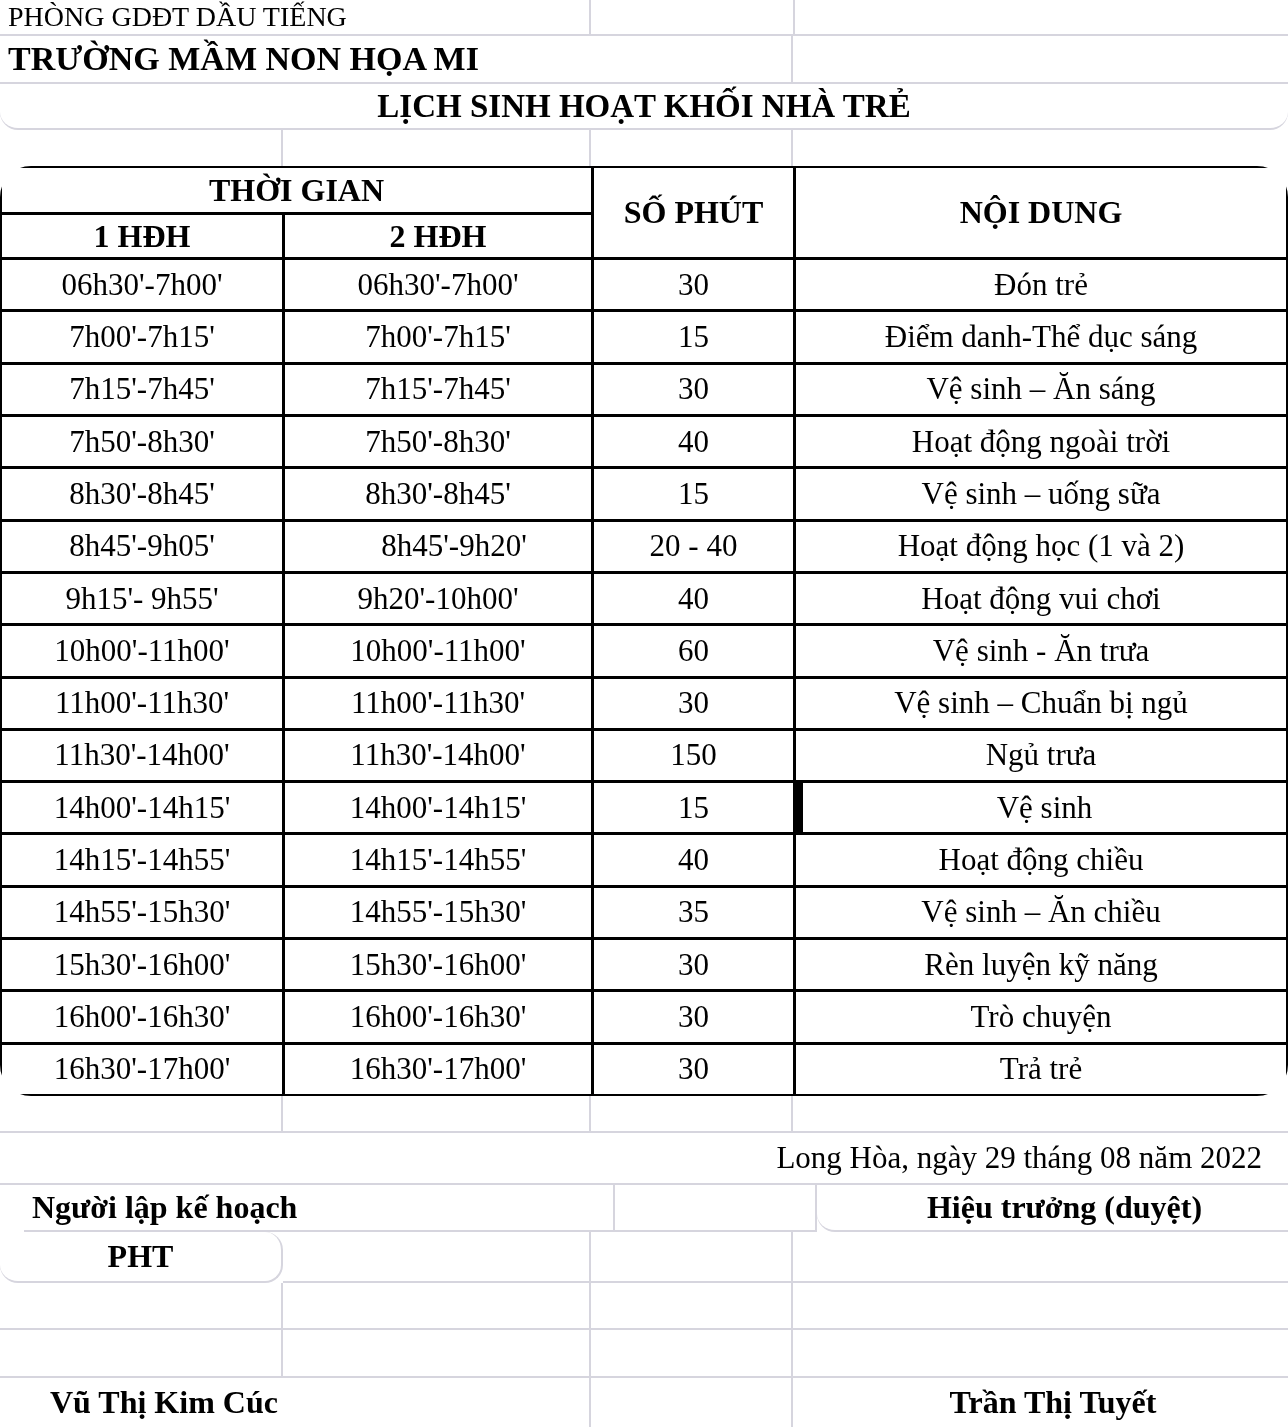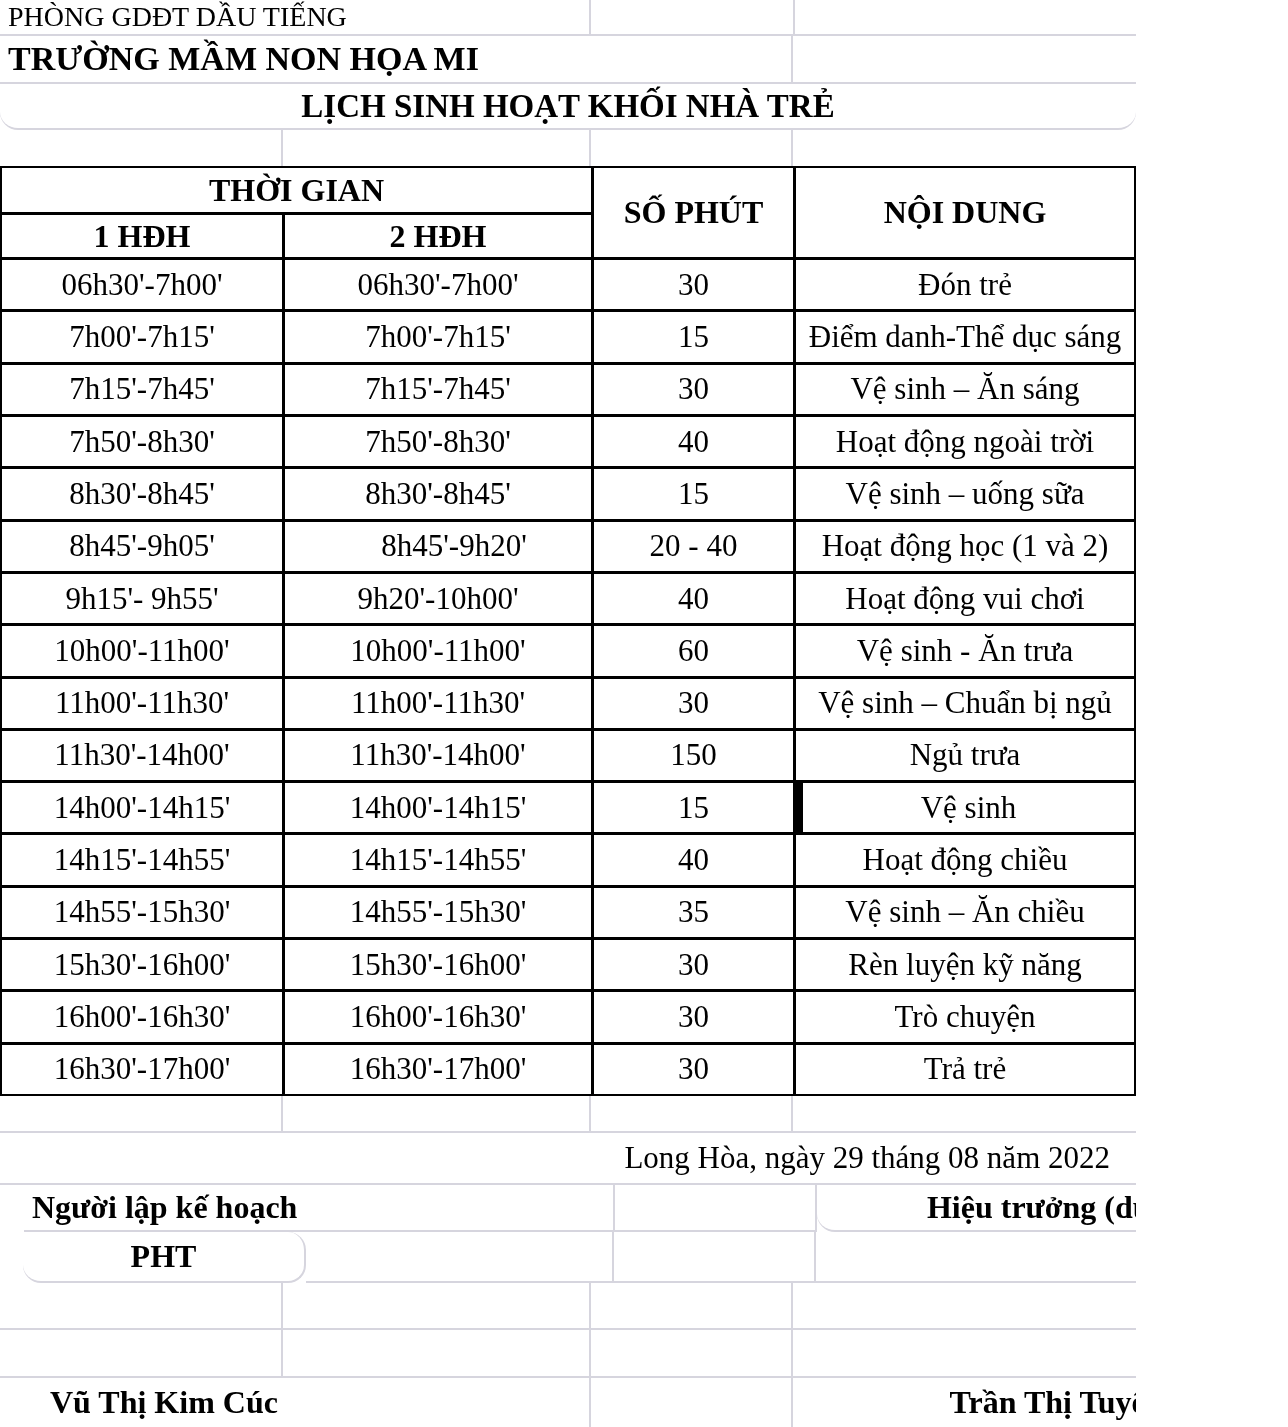--- a/index.html
+++ b/index.html
@@ -3,21 +3,21 @@
 <meta charset="utf-8">
 <style>
   :root{
     --gl:#d6d5de;        
     --tb:#000000;        
     --txt:#000000;
     --bg:#ffffff;
   }
   html,body{margin:0;padding:0;background:#fff;}
   .sheet{
-    width:1136px;height:1427px;background:var(--bg);color:var(--txt);
+    width:1288px;height:1427px;background:var(--bg);color:var(--txt);
     font-family:"Liberation Serif","DejaVu Serif",serif;
     position:relative;overflow:hidden;
   }
   .grow{display:grid;}
   .gcell{box-sizing:border-box;display:flex;align-items:center;overflow:hidden;white-space:nowrap;}
   .br{border-right:2px solid var(--gl);}
   .bb{border-bottom:2px solid var(--gl);}
   .center{justify-content:center;text-align:center;border-radius:18px;}
   .right{justify-content:flex-end;}
 
@@ -29,41 +29,41 @@
   .r3{grid-template-columns:1fr;height:46px;}
   .r3 .txt{font-size:33px;font-weight:bold;}
   .r4{grid-template-columns:283px 308px 202px 495px;height:36px;}
 
   
   .schedule{
     height:930px;box-sizing:border-box;
     display:grid;
     grid-template-columns:280px 306px 199px 1fr;
     grid-template-rows:44px 42px repeat(16,1fr);
-    gap:3px;padding:2px;background:var(--tb);
+    gap:3px;padding:2px;background:var(--tb);border-radius:31px;
   }
   .schedule .cell{
     background:var(--bg);display:flex;align-items:center;justify-content:center;
     font-size:31px;overflow:hidden;white-space:nowrap;
   }
   .schedule .hcell{font-weight:bold;font-size:32px;}
   .span-thoigian{grid-column:1/3;grid-row:1;}
   .span-sophut{grid-column:3;grid-row:1/3;}
   .span-noidung{grid-column:4;grid-row:1/3;}
   .pos-1hdh{grid-column:1;grid-row:2;}
   .pos-2hdh{grid-column:2;grid-row:2;}
 
   
   .r5{grid-template-columns:283px 308px 202px 495px;height:37px;}
   .rdate{grid-template-columns:1fr;height:52px;}
   .rdate .txt{font-size:31px;padding-right:26px;}
   .rsign{grid-template-columns:591px 202px 495px;height:47px;padding-left:24px;}
   .rsign .txt{font-size:32px;font-weight:bold;}
   .rsign .left-pad{padding-left:8px;}
-  .rpht{grid-template-columns:283px 308px 202px 495px;height:51px;padding-left:23px;}
+  .rpht{grid-template-columns:283px 308px 202px 495px;height:51px;}
   .rpht .txt{font-size:32px;font-weight:bold;}
   .re1{grid-template-columns:283px 308px 202px 495px;height:47px;}
   .re2{grid-template-columns:283px 308px 202px 495px;height:48px;}
   .rnames{grid-template-columns:591px 202px 495px;height:49px;}
   .rnames .txt{font-size:32px;font-weight:bold;margin-left:25px;}
   .rnames .left-pad{padding-left:25px;}
 </style>
 </head>
 <body>
 

